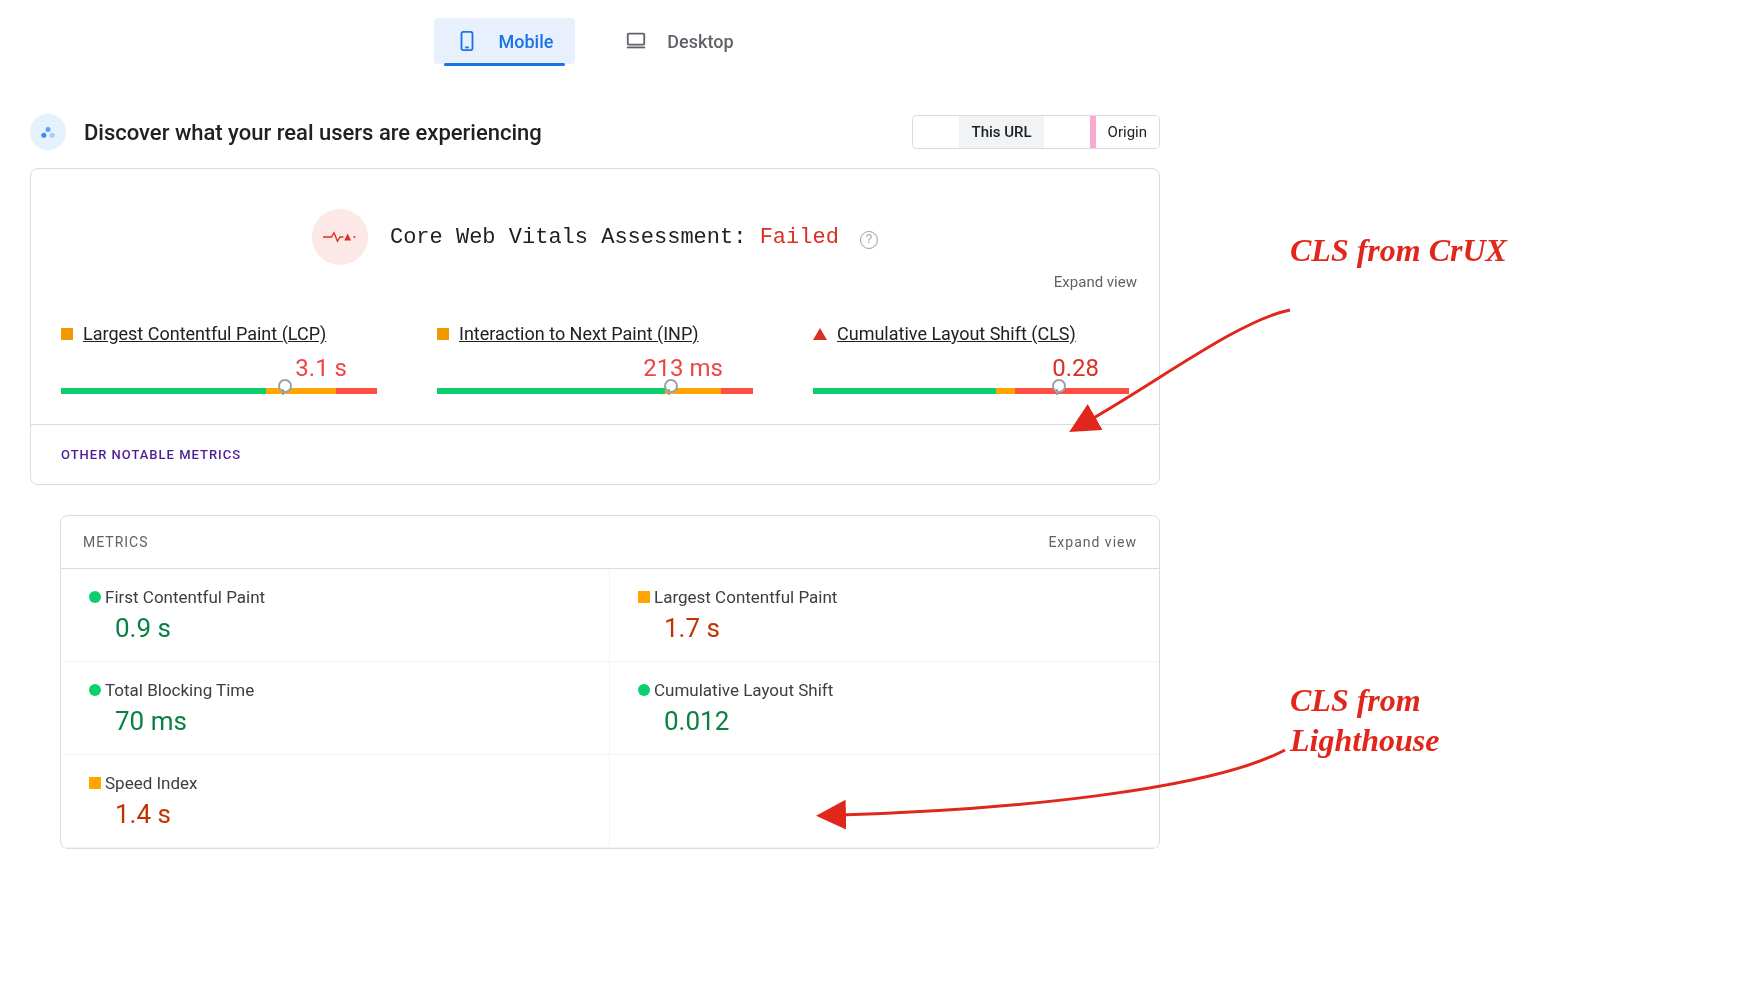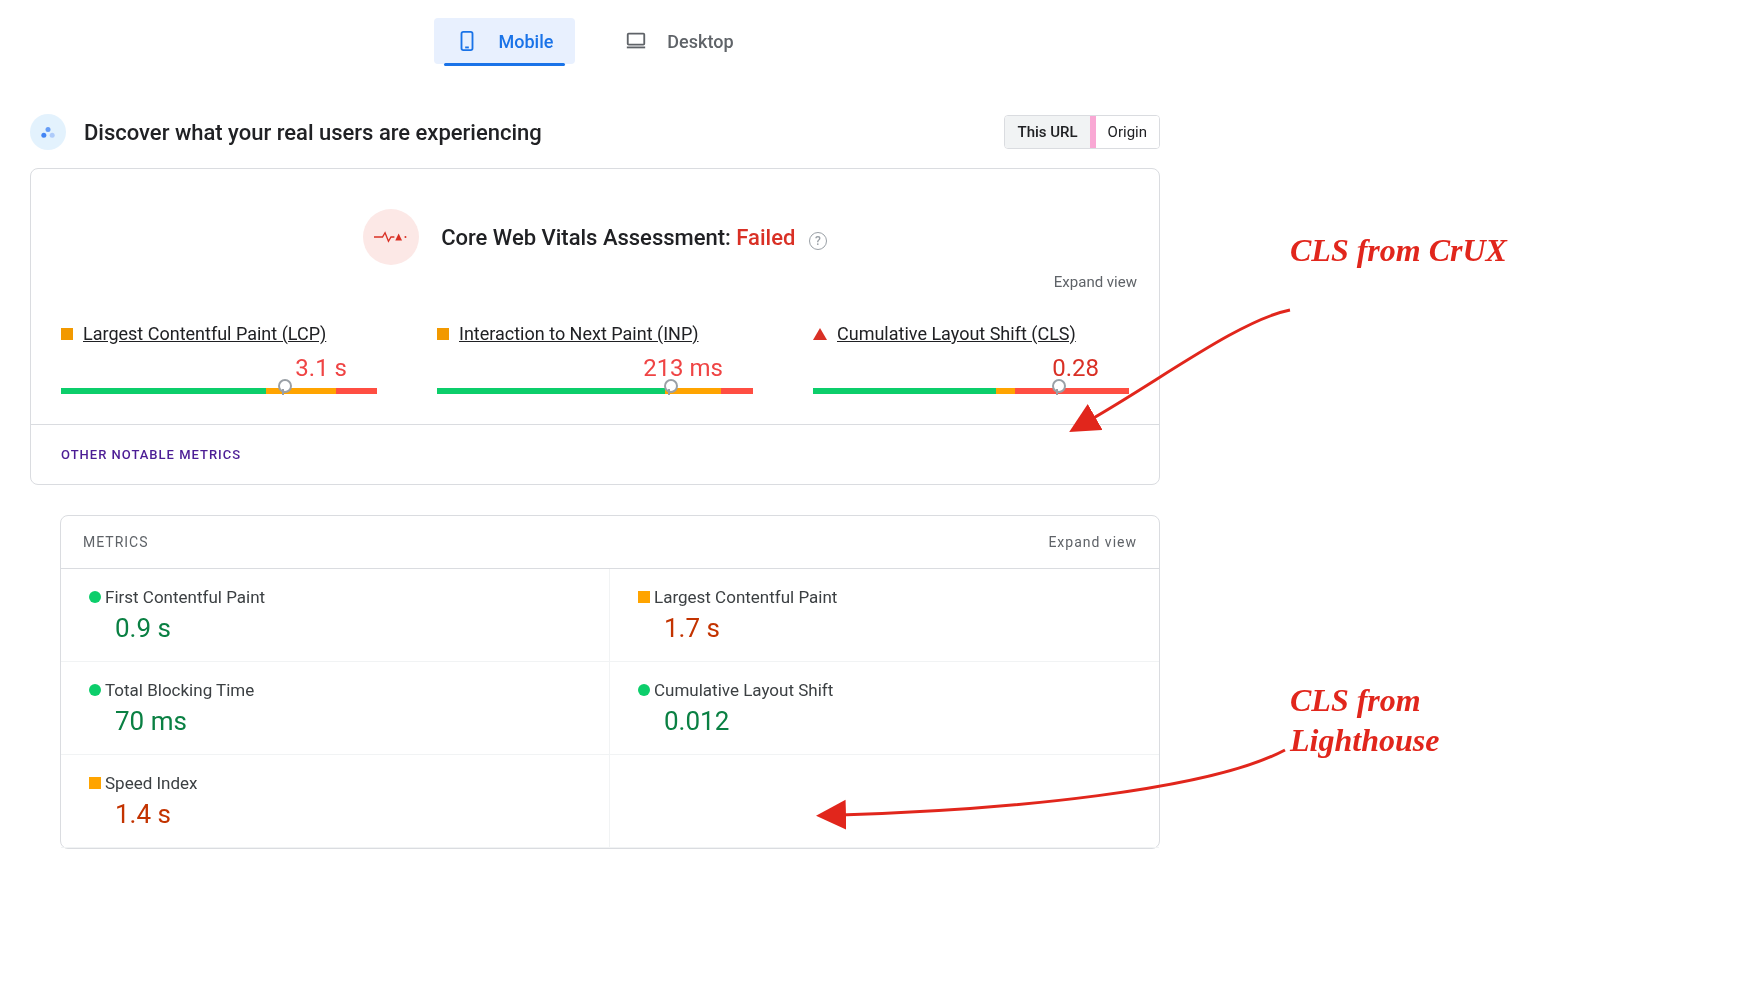--- a/index.html
+++ b/index.html
@@ -16,25 +16,25 @@
   .tab { display: flex; align-items: center; gap: 20px; padding: 12px 22px; border-radius: 4px; font-size: 18px; font-weight: 500; color: #5f6368; cursor: pointer; }
   .tab.active { background: #e8f0fe; color: #1a73e8; position: relative; }
   .tab.active::after { content:""; position:absolute; left:10px; right:10px; bottom:-2px; height:3px; background:#1a73e8; border-radius:2px;}
   .tab svg { width: 22px; height: 22px; }
   .header-row { display:flex; align-items:center; justify-content: space-between; padding: 40px 0 18px 0; }
   .header-left { display:flex; align-items:center; gap:18px; }
   .circle-icon { width:36px; height:36px; border-radius:50%; background:#e3f2fd; display:flex; align-items:center; justify-content:center; }
   .circle-icon svg { width:20px; height:20px; }
   .section-title { font-size: 22px; font-weight: 500; color:#202124; }
   .toggle-group { display:flex; border:1px solid #dadce0; border-radius:4px; overflow:hidden; font-size:15px;}
-  .toggle-btn { padding:7px 12px; background:#fff; cursor:pointer; }
+  .toggle-btn { padding:7px 12px; background:#fff; cursor:pointer;margin-left:46px; }
   .toggle-btn.active { background:#f1f3f4; font-weight:500;}
   .toggle-btn + .toggle-btn { border-left:6px solid #f9a8d4; }
   .card { border:1px solid #dadce0; border-radius:8px; padding:0; margin-bottom:30px;}
-  .assessment-row { display:flex; align-items:center; justify-content:center; gap:22px; padding:40px 0 8px 0; position:relative;}
+  .assessment-row { display:flex; align-items:center; justify-content:center; gap:22px; padding:40px 0 8px 0; position:relative;font-family:Liberation Mono, monospace;}
   .pulse-icon { width:56px; height:56px; border-radius:50%; background:#fce8e6; display:flex; align-items:center; justify-content:center;}
   .pulse-icon svg { width:34px; height:16px;}
   .assessment-text { font-size: 22px; font-weight:500; }
   .assessment-status { color:#d93025; }
   .help-circle { width:18px; height:18px; border:1.5px solid #9aa0a6; border-radius:50%; display:inline-flex; align-items:center; justify-content:center; font-size:12px; color:#9aa0a6; margin-left:8px; cursor:pointer;}
   .expand-row { text-align:right; font-size:15px; color:#5f6368; padding: 0 22px 8px 0; }
   .cwv-grid { display:flex; gap:60px; padding: 24px 30px 30px 30px; border-bottom:1px solid #dadce0;justify-content:center;}
   .cwv-item { flex:1; }
   .cwv-label-row { display:flex; align-items:center; gap:10px; font-size:18px; }
   .cwv-label-row a { color:#202124; text-decoration: underline; cursor:pointer;}

